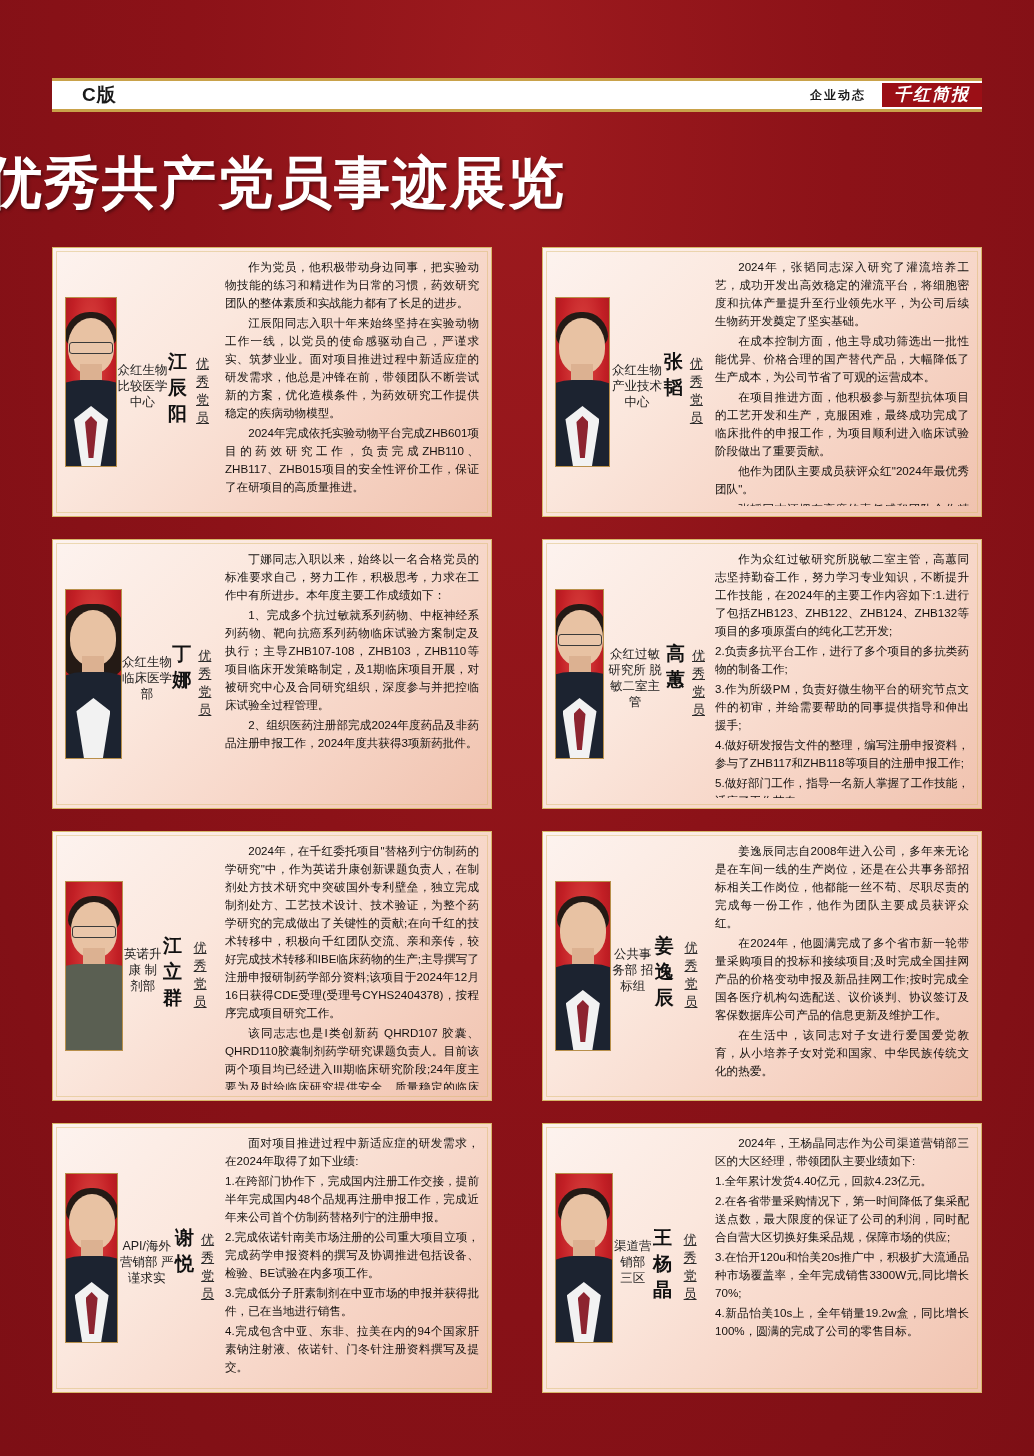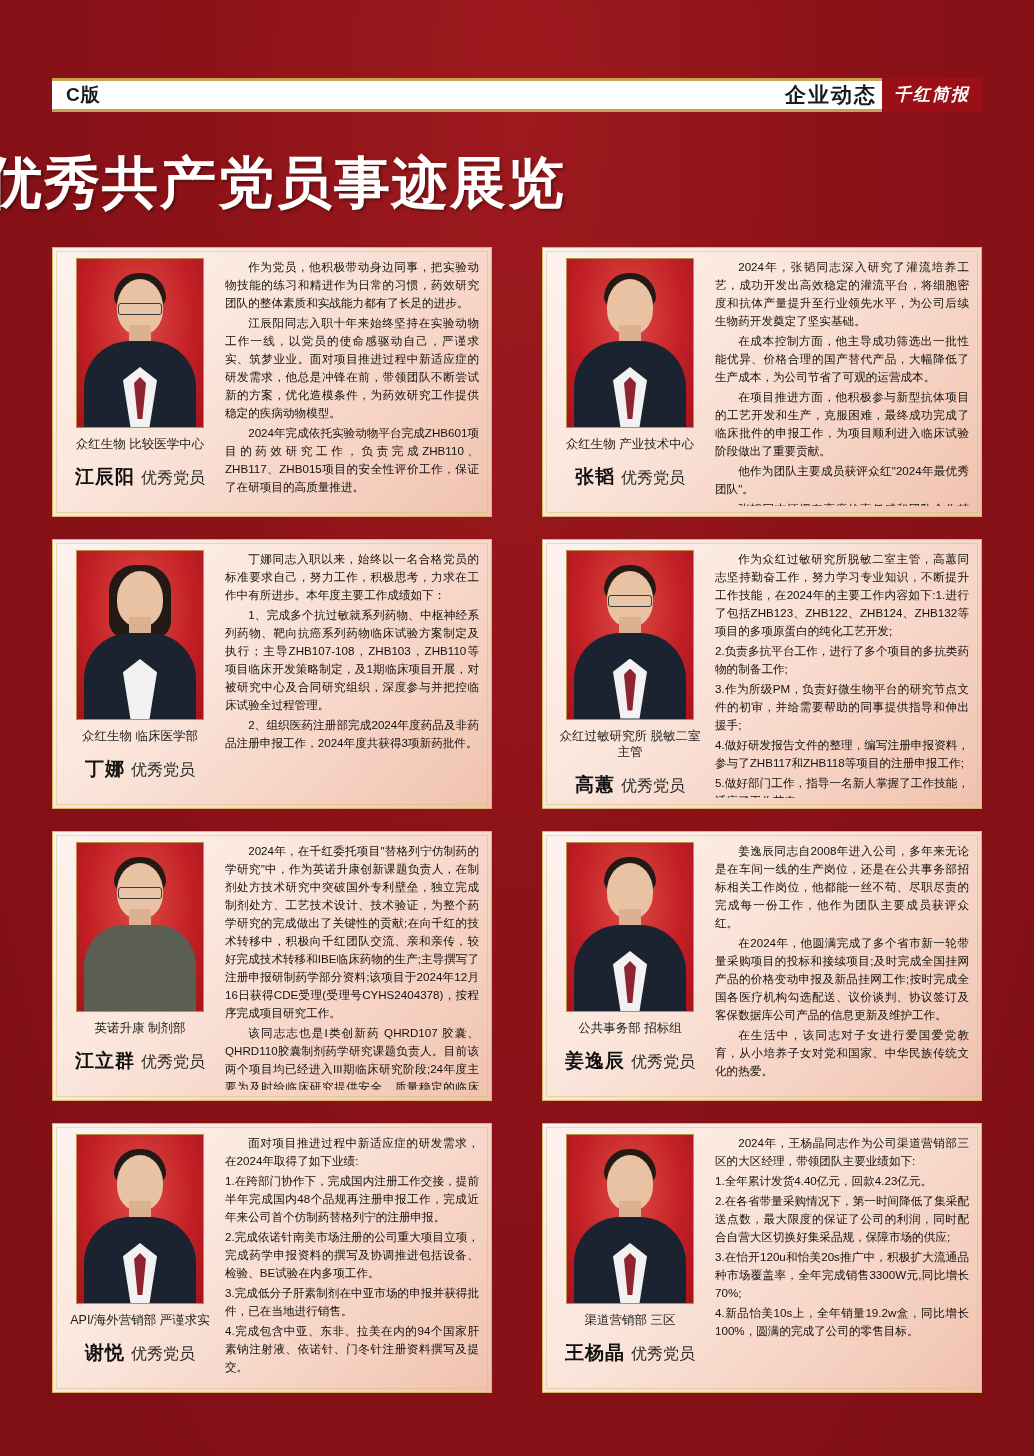--- a/index.html
+++ b/index.html
@@ -24,20 +24,21 @@
   .masthead {
     position: absolute;
     left: 52px;
     top: 78px;
     width: 930px;
     height: 34px;
     background: #ffffff;
     border-top: 3px solid #c9a24a;
     border-bottom: 3px solid #c9a24a;
     box-sizing: border-box;
+    padding-left: 16px;
   }
   .masthead-inner {
     position: relative;
     width: 100%;
     height: 100%;
   }
   .edition {
     position: absolute;
     left: 14px;
     top: 50%;
@@ -49,36 +50,36 @@
   }
   .masthead-right {
     position: absolute;
     right: 0;
     top: -3px;
     height: 34px;
     display: flex;
     align-items: center;
   }
   .section-name {
-    font-size: 21px;
+    font-size: 12px;
     font-weight: bold;
     color: #1a1a1a;
     letter-spacing: 2px;
-    margin-right: 5px;
+    margin-right: 16px;
   }
   .paper-logo {
     background: #9b0f16;
     color: #ffffff;
     font-size: 17px;
     font-weight: bold;
     letter-spacing: 2px;
     padding: 5px 12px 6px 12px;
     font-family: "DejaVu Serif", serif;
     font-style: italic;
-    height: 34px;
+    height: 24px;
     box-sizing: border-box;
     display: flex;
     align-items: center;
   }
   
   .page-title {
     position: absolute;
     left: -14px;
     top: 146px;
     font-size: 56px;
@@ -114,21 +115,21 @@
     content: "";
     position: absolute;
     inset: 3px;
     border: 1px solid rgba(216,183,106,0.45);
     pointer-events: none;
   }
   .card-left {
     width: 150px;
     flex: 0 0 150px;
     display: flex;
-    flex-direction: column;
+    flex-direction: row;
     align-items: center;
   }
   .portrait {
     width: 126px;
     height: 168px;
     border: 1px solid #b88f4a;
     position: relative;
     overflow: hidden;
     background: linear-gradient(180deg, #d3282c 0%, #b81b20 100%);
   }
@@ -231,22 +232,23 @@
     justify-content: center;
     gap: 6px;
   }
   .caption-name {
     font-size: 19px;
     font-weight: bold;
     color: #111111;
     letter-spacing: 1px;
   }
   .caption-honor {
-    font-size: 16px;
+    font-size: 13px;
     color: #2a2a2a;
+    text-decoration: underline;
   }
   .card-right {
     flex: 1 1 auto;
     padding-left: 10px;
     font-size: 11.6px;
     line-height: 1.55;
     color: #14110f;
     text-align: justify;
     overflow: hidden;
   }

